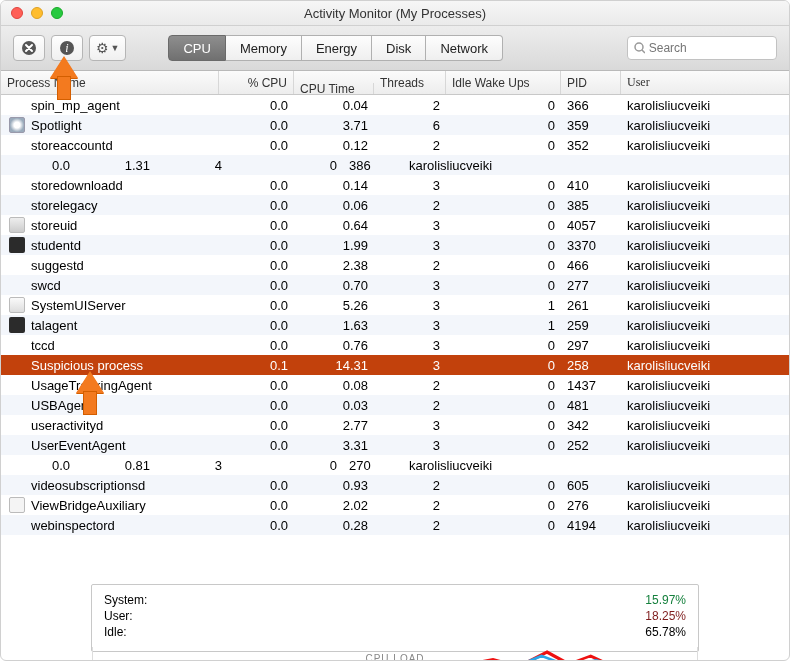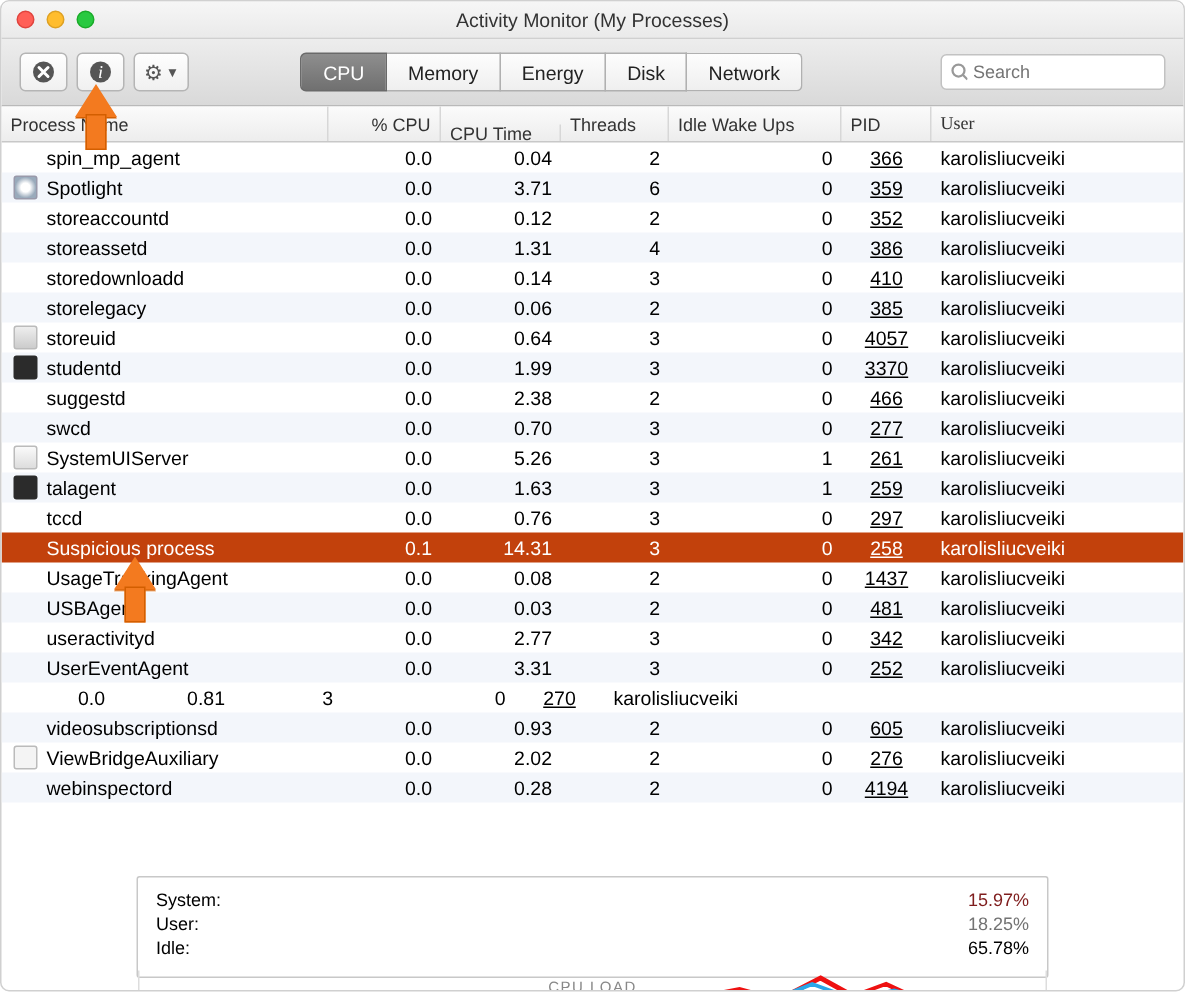--- a/index.html
+++ b/index.html
@@ -40,21 +40,21 @@
   .tbtn {
     height:26px; min-width:32px;
     background: linear-gradient(#fefefe,#f0f0f0);
     border:1px solid #b5b5b5;
     border-radius:4px;
     display:flex; align-items:center; justify-content:center;
     box-shadow: 0 1px 0 rgba(255,255,255,0.6) inset;
     position:relative;
   }
   .tbtn svg { display:block; }
-  .seg { display:flex; margin-left:68px; }
+  .seg { display:flex; margin-left:36px; }
   .seg .segbtn {
     height:26px; padding:0 14px;
     background:linear-gradient(#fdfdfd,#efefef);
     border:1px solid #b0b0b0;
     display:flex; align-items:center; justify-content:center;
     font-size:13px; color:#222;
   }
   .seg .segbtn + .segbtn { border-left:none; }
   .seg .segbtn:first-child { border-radius:4px 0 0 4px; }
   .seg .segbtn:last-child { border-radius:0 4px 4px 0; }
@@ -87,21 +87,21 @@
   .tbody{height:470px; overflow:hidden;}
   .row { display:flex; height:20px; align-items:center; font-size:13px; }
   .row:nth-child(even){ background:#f3f6fb; }
   .row.sel { background:#c2410c; color:#fff; }
   .c { padding:0 6px; }
   .c-name{width:218px; display:flex; align-items:center; gap:6px; padding-left:8px;}
   .c-cpu{width:75px; text-align:right;}
   .c-time{width:80px; text-align:right;}
   .c-th{width:72px; text-align:right;}
   .c-wake{width:115px; text-align:right;}
-  .c-pid{width:60px; text-align:center;text-decoration:underline;}
+  .c-pid{width:60px; text-align:left;}
   .c-user{flex:1;}
   .ic { width:16px; height:16px; display:inline-block; border-radius:2px;}
   .footer {
     position:absolute; bottom:8px; left:90px; right:90px;
     height:68px; border:1px solid #c8c8c8; border-radius:2px;
     display:flex; background:#fff; font-size:12px;flex-direction:column;
   }
   .fcol { flex:1; padding:6px 12px; }
   .fcol.mid { border-left:1px solid #ddd; border-right:1px solid #ddd; display:flex; flex-direction:column; align-items:center; position:relative;}
   .frow { display:flex; justify-content:space-between; margin:2px 0; }
@@ -207,24 +207,20 @@
         <span>storeaccountd</span>
       </div>
       <div class="c c-cpu">0.0</div>
       <div class="c c-time">0.12</div>
       <div class="c c-th">2</div>
       <div class="c c-wake">0</div>
       <div class="c c-pid">352</div>
       <div class="c c-user">karolisliucveiki</div>
     </div>
     <div class="row">
-      <div class="c c-name">
-        <span class="ic"></span>
-        <span>storeassetd</span>
-      </div>
       <div class="c c-cpu">0.0</div>
       <div class="c c-time">1.31</div>
       <div class="c c-th">4</div>
       <div class="c c-wake">0</div>
       <div class="c c-pid">386</div>
       <div class="c c-user">karolisliucveiki</div>
     </div>
     <div class="row">
       <div class="c c-name">
         <span class="ic"></span>
@@ -436,25 +432,25 @@
       <div class="c c-wake">0</div>
       <div class="c c-pid">4194</div>
       <div class="c c-user">karolisliucveiki</div>
     </div>
   </div>
 
 <div class="footer">
   <div class="fcol">
     <div class="frow">
         <span>System:</span>
-        <span style="color:#7f1d1d">15.97%</span>
+        <span style="color:#15803d">15.97%</span>
       </div>
     <div class="frow">
         <span>User:</span>
-        <span style="color:#737373">18.25%</span>
+        <span style="color:#7f1d1d">18.25%</span>
       </div>
     <div class="frow">
         <span>Idle:</span>
         <span>65.78%</span>
       </div>
   </div>
   <div class="fcol mid">
     <span style="font-size:10px;color:#888;letter-spacing:1px;">CPU LOAD</span>
     <svg class="mini" viewBox="0 0 100 34" preserveAspectRatio="none">
       <polyline points="0,33 60,33 68,25 73,32 78,18 82,30 86,22 90,32 94,28 100,31" fill="none" stroke="#e11" stroke-width="1.2"></polyline>

